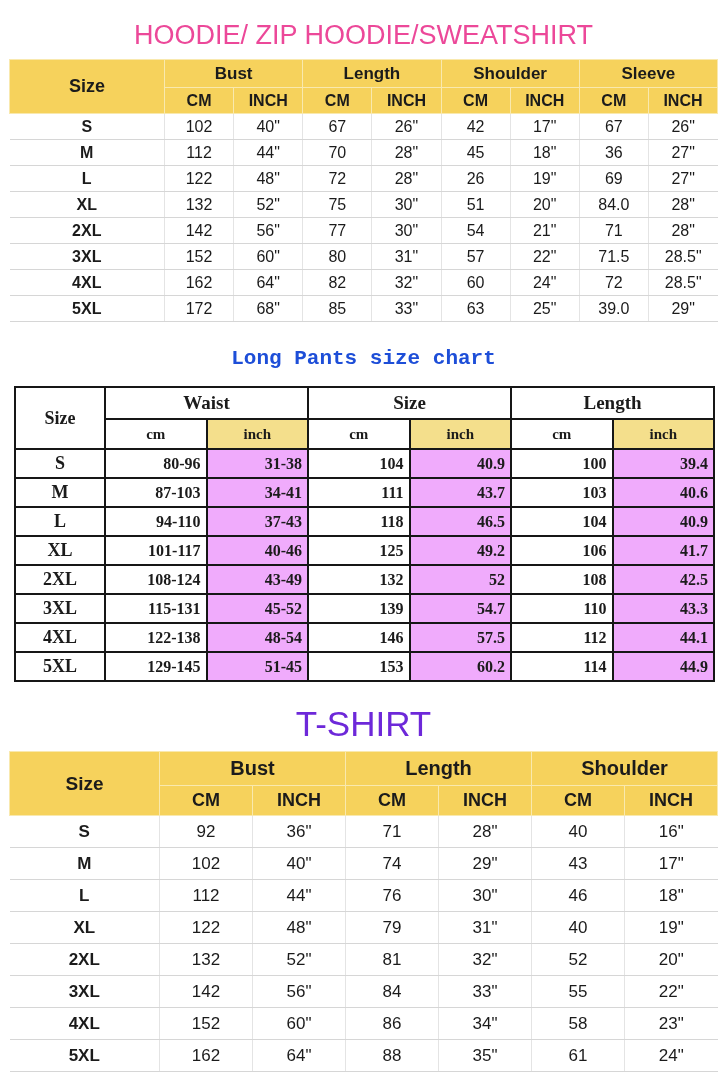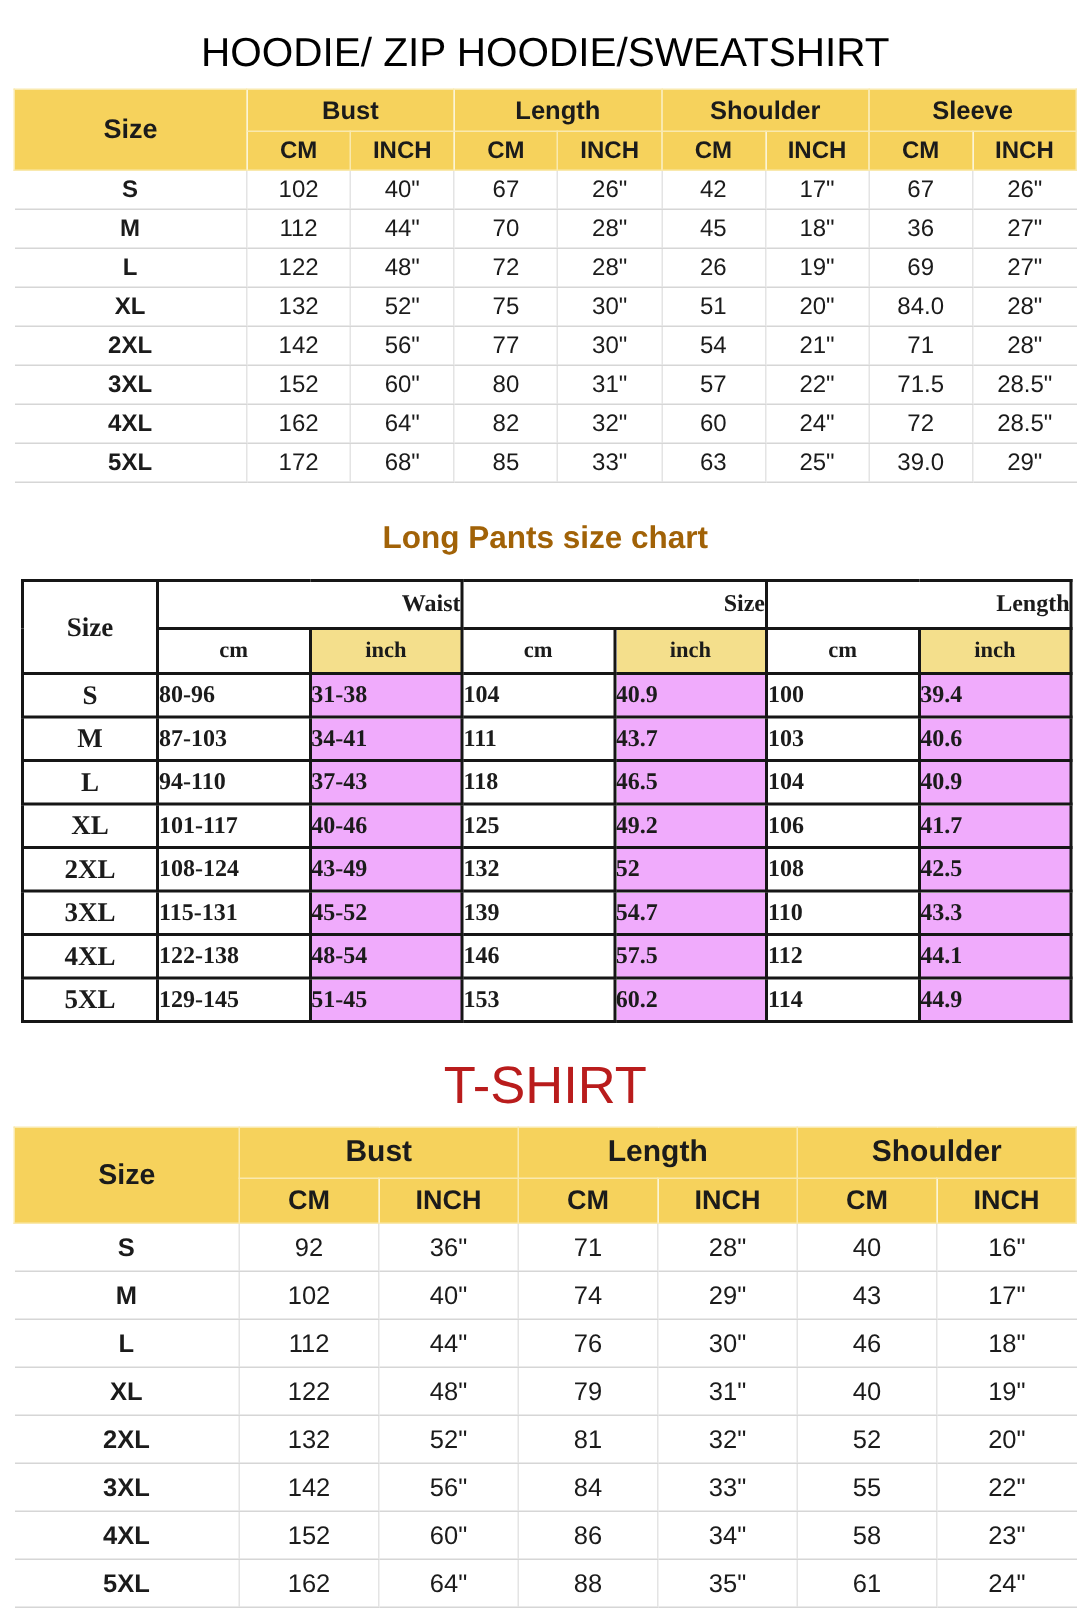--- a/index.html
+++ b/index.html
@@ -4,30 +4,30 @@
 <style>
   html,body{margin:0;padding:0;}
   body{
     width:727px;height:1080px;background:#ffffff;color:#1b1b1b;
     font-family:"Liberation Sans",sans-serif;overflow:hidden;
   }
   .page{width:727px;}
 
   
   .title-sans{
-    text-align:center;font-weight:normal;color:#000000;
+    text-align:center;font-weight:normal;color:#ec4899;
     font-size:27px;line-height:30px;margin:20px 0 9px 0;letter-spacing:0px;
   }
   .title-serif{
-    font-family:Liberation Sans, sans-serif;font-weight:bold;
-    text-align:center;font-size:21px;line-height:24px;margin:25px 0 15px 0;color:#a16207;
+    font-family:Liberation Mono, monospace;font-weight:bold;
+    text-align:center;font-size:21px;line-height:24px;margin:25px 0 15px 0;color:#1d4ed8;
   }
   .title-tshirt{
     text-align:center;font-weight:normal;font-size:35px;line-height:38px;
-    margin:23px 0 8px 0;color:#b91c1c;
+    margin:23px 0 8px 0;color:#6d28d9;
   }
 
   
   table{border-collapse:collapse;table-layout:fixed;}
   th,td{padding:0;overflow:hidden;white-space:nowrap;}
 
   
   .tbl-sans{width:709px;margin:0 9px;}
   .tbl-sans th{
     background:#f6d25c;font-weight:bold;text-align:center;
@@ -54,25 +54,25 @@
 
   
   .tbl-serif{
     width:701px;margin:0 12px 0 14px;
     font-family:"Liberation Serif",serif;border:2px solid #161616;
   }
   .tbl-serif th,.tbl-serif td{
     border:2px solid #161616;font-weight:bold;background:#ffffff;
     font-family:"Liberation Serif",serif;
   }
-  .tbl-serif .group-h{height:30px;font-size:16px;text-align:right;}
+  .tbl-serif .group-h{height:30px;font-size:19px;text-align:center;}
   .tbl-serif .unit-h{height:28px;font-size:15px;text-align:center;}
   .tbl-serif .unit-h.inch{background:#f4df8c;}
   .tbl-serif .size-h{font-size:18px;text-align:center;}
-  .tbl-serif td{height:27px;font-size:16px;padding-right:5px;}
+  .tbl-serif td{height:27px;font-size:16px;text-align:right;padding-right:5px;}
   .tbl-serif td.size-cell{text-align:center;font-size:18px;padding-right:0;}
   .tbl-serif td.inch-col{background:#f0abfc;}
   .tbl-serif .col-size{width:90px;}
 </style>
 </head>
 <body>
 
 <div class="page">
 
   <h1 class="title-sans">HOODIE/ ZIP HOODIE/SWEATSHIRT</h1>

